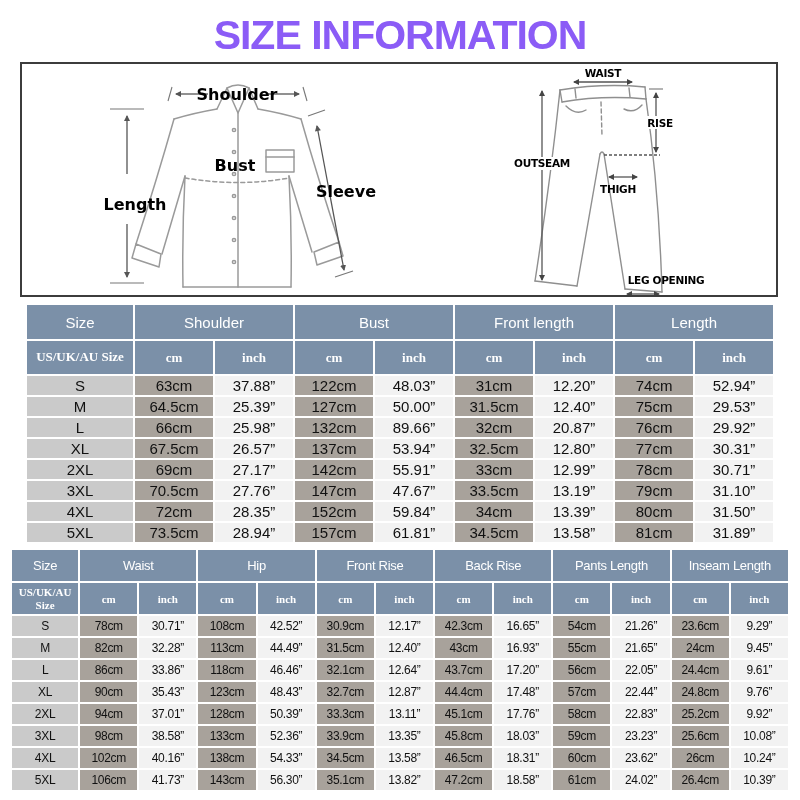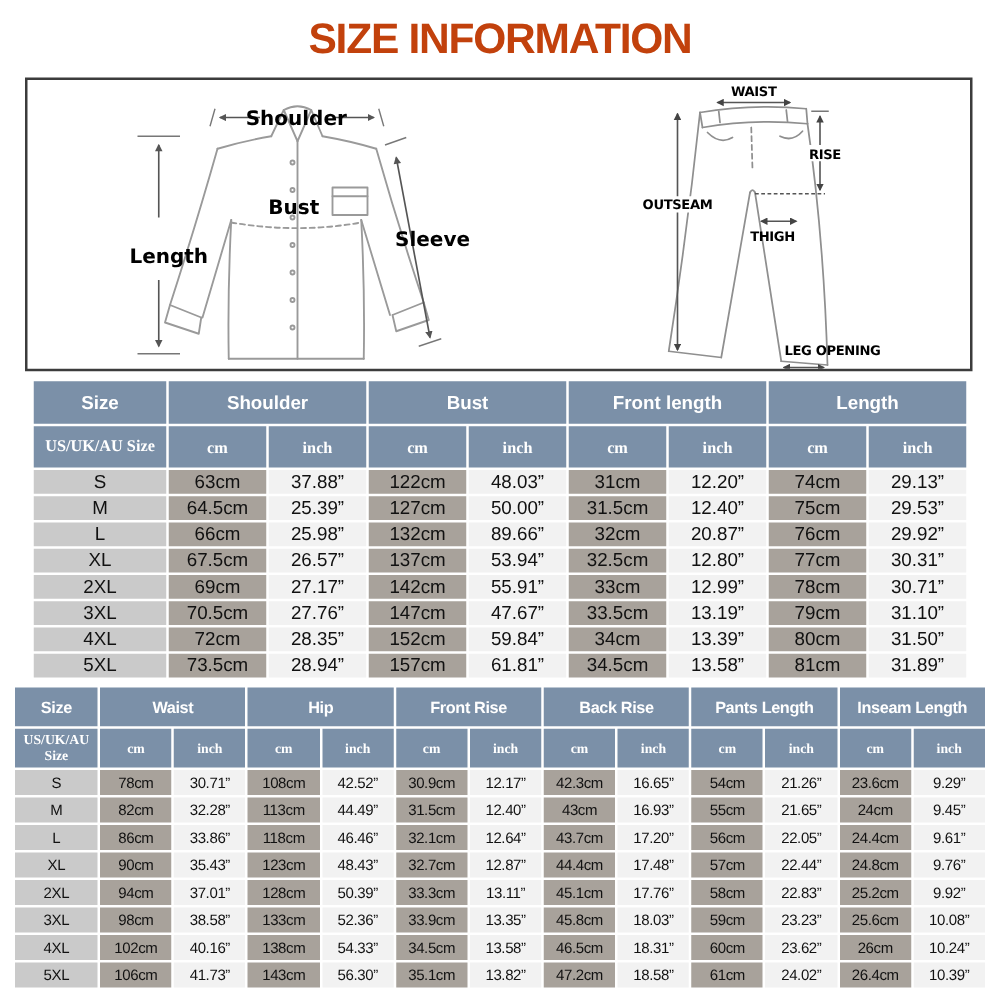--- a/index.html
+++ b/index.html
@@ -1,33 +1,33 @@
 <!DOCTYPE html>
 <html><head>
 <meta charset="utf-8">
 <style>
   html,body{margin:0;padding:0;background:#fff;}
   body{width:800px;height:800px;position:relative;font-family:"Liberation Sans",sans-serif;overflow:hidden;}
-  .title{position:absolute;top:12px;left:0;width:800px;text-align:center;font-size:34px;font-weight:bold;color:#c2410c;letter-spacing:-1px;font-family:"Liberation Sans",sans-serif;}
+  .title{position:absolute;top:12px;left:0;width:800px;text-align:center;font-size:41px;font-weight:bold;color:#8b5cf6;letter-spacing:-1px;font-family:"Liberation Sans",sans-serif;}
   .diagram-box{position:absolute;left:20px;top:62px;width:754px;height:231px;border:2px solid #3c3c3c;background:#fff;}
   .diagram-box svg{position:absolute;top:0;}
   .svg-shirt{left:0;}
   .svg-pants{left:398px;}
   .garment{stroke:#9a9a9a;stroke-width:1.5;fill:none;stroke-linecap:round;stroke-linejoin:round;}
   .garment2{stroke:#8f8f8f;stroke-width:1.4;fill:none;stroke-linecap:round;stroke-linejoin:round;}
   .meas{stroke:#555;stroke-width:1.3;fill:none;}
   .tick{stroke:#777;stroke-width:1.1;}
   .dlabel{font-family:"DejaVu Sans",sans-serif;font-weight:bold;fill:#000;}
   .dlabel.big{font-size:16px;}
   .dlabel.small{font-size:10.5px;letter-spacing:-0.3px;}
   table{border-collapse:separate;border-spacing:2px;table-layout:fixed;position:absolute;}
   .t1{left:25px;top:303px;width:750px;}
   .t2{left:10px;top:548px;width:780px;}
   th,td{text-align:center;vertical-align:middle;padding:0;overflow:hidden;white-space:nowrap;}
-  th.hb{background:#7b90a8;color:#fff;font-weight:bold;}
+  th.hb{background:#7b90a8;color:#fff;font-weight:normal;}
   .t1 thead tr.grp th{height:34px;font-size:15px;}
   .t1 thead tr.sub th{height:33px;}
   .t2 thead tr.grp th{height:31px;font-size:13px;letter-spacing:-0.3px;}
   .t2 thead tr.sub th{height:31px;}
   th.mono{font-family:Liberation Serif, serif;font-weight:bold;}
   .t1 th.mono{font-size:13px;}
   .t2 th.mono{font-size:11px;}
   th.wrap{white-space:normal;line-height:1.15;}
   .size-cell{background:#cacaca;color:#111;}
   .cm-cell{background:#a8a29b;color:#111;}
@@ -171,21 +171,21 @@
   <tbody>
       <tr>
         <td class="size-cell">S</td>
         <td class="cm-cell">63cm</td>
         <td class="inch-cell">37.88”</td>
         <td class="cm-cell">122cm</td>
         <td class="inch-cell">48.03”</td>
         <td class="cm-cell">31cm</td>
         <td class="inch-cell">12.20”</td>
         <td class="cm-cell">74cm</td>
-        <td class="inch-cell">29.13”</td>
+        <td class="inch-cell">52.94”</td>
       </tr>
       <tr>
         <td class="size-cell">M</td>
         <td class="cm-cell">64.5cm</td>
         <td class="inch-cell">25.39”</td>
         <td class="cm-cell">127cm</td>
         <td class="inch-cell">50.00”</td>
         <td class="cm-cell">31.5cm</td>
         <td class="inch-cell">12.40”</td>
         <td class="cm-cell">75cm</td>

